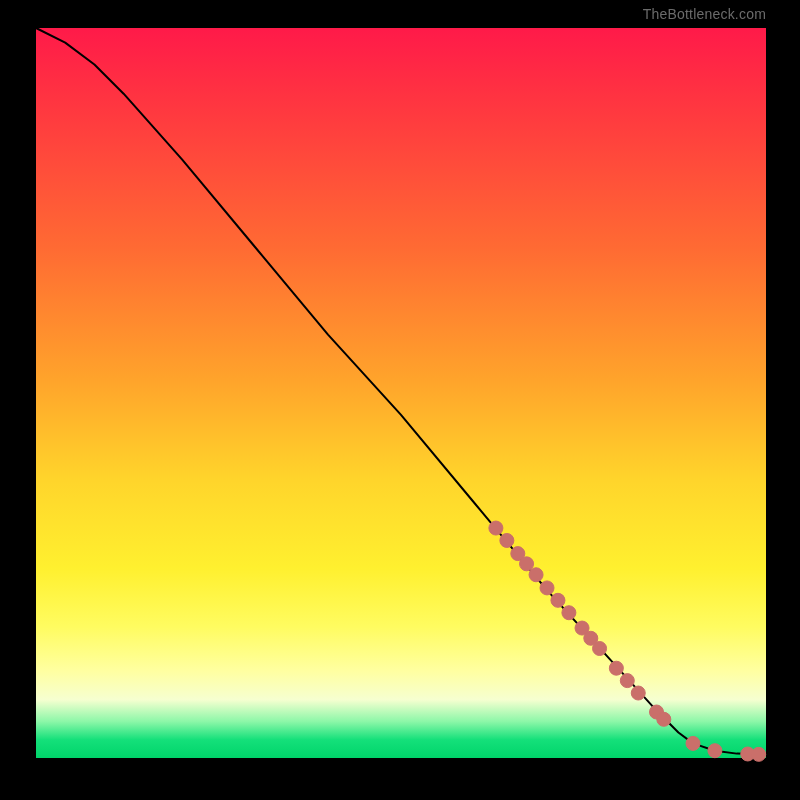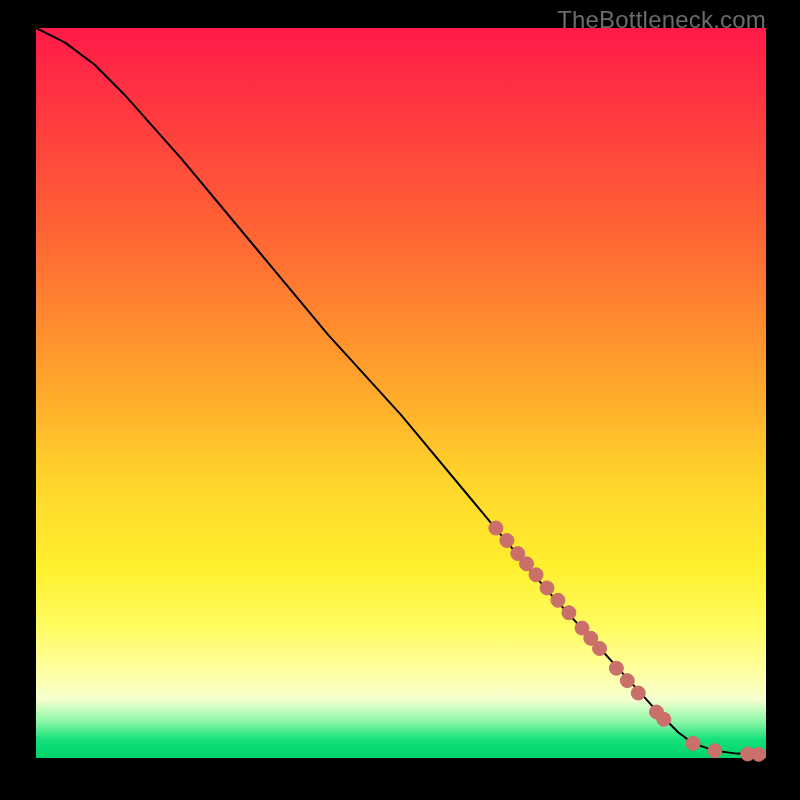--- a/index.html
+++ b/index.html
@@ -40,21 +40,21 @@
       #8cf7a8 95%,
       #14e07a 97.5%,
       #00d46a 100%
     );
   }
   .watermark {
     position: absolute;
     top: 6px;
     right: 34px;
     color: #6b6b6b;
-    font-size: 24px;
+    font-size: 14px;
     font-weight: 500;
     letter-spacing: 0.2px;
     user-select: none;
   }
   svg.curve {
     position: absolute;
     left: 0;
     top: 0;
     width: 730px;
     height: 730px;

